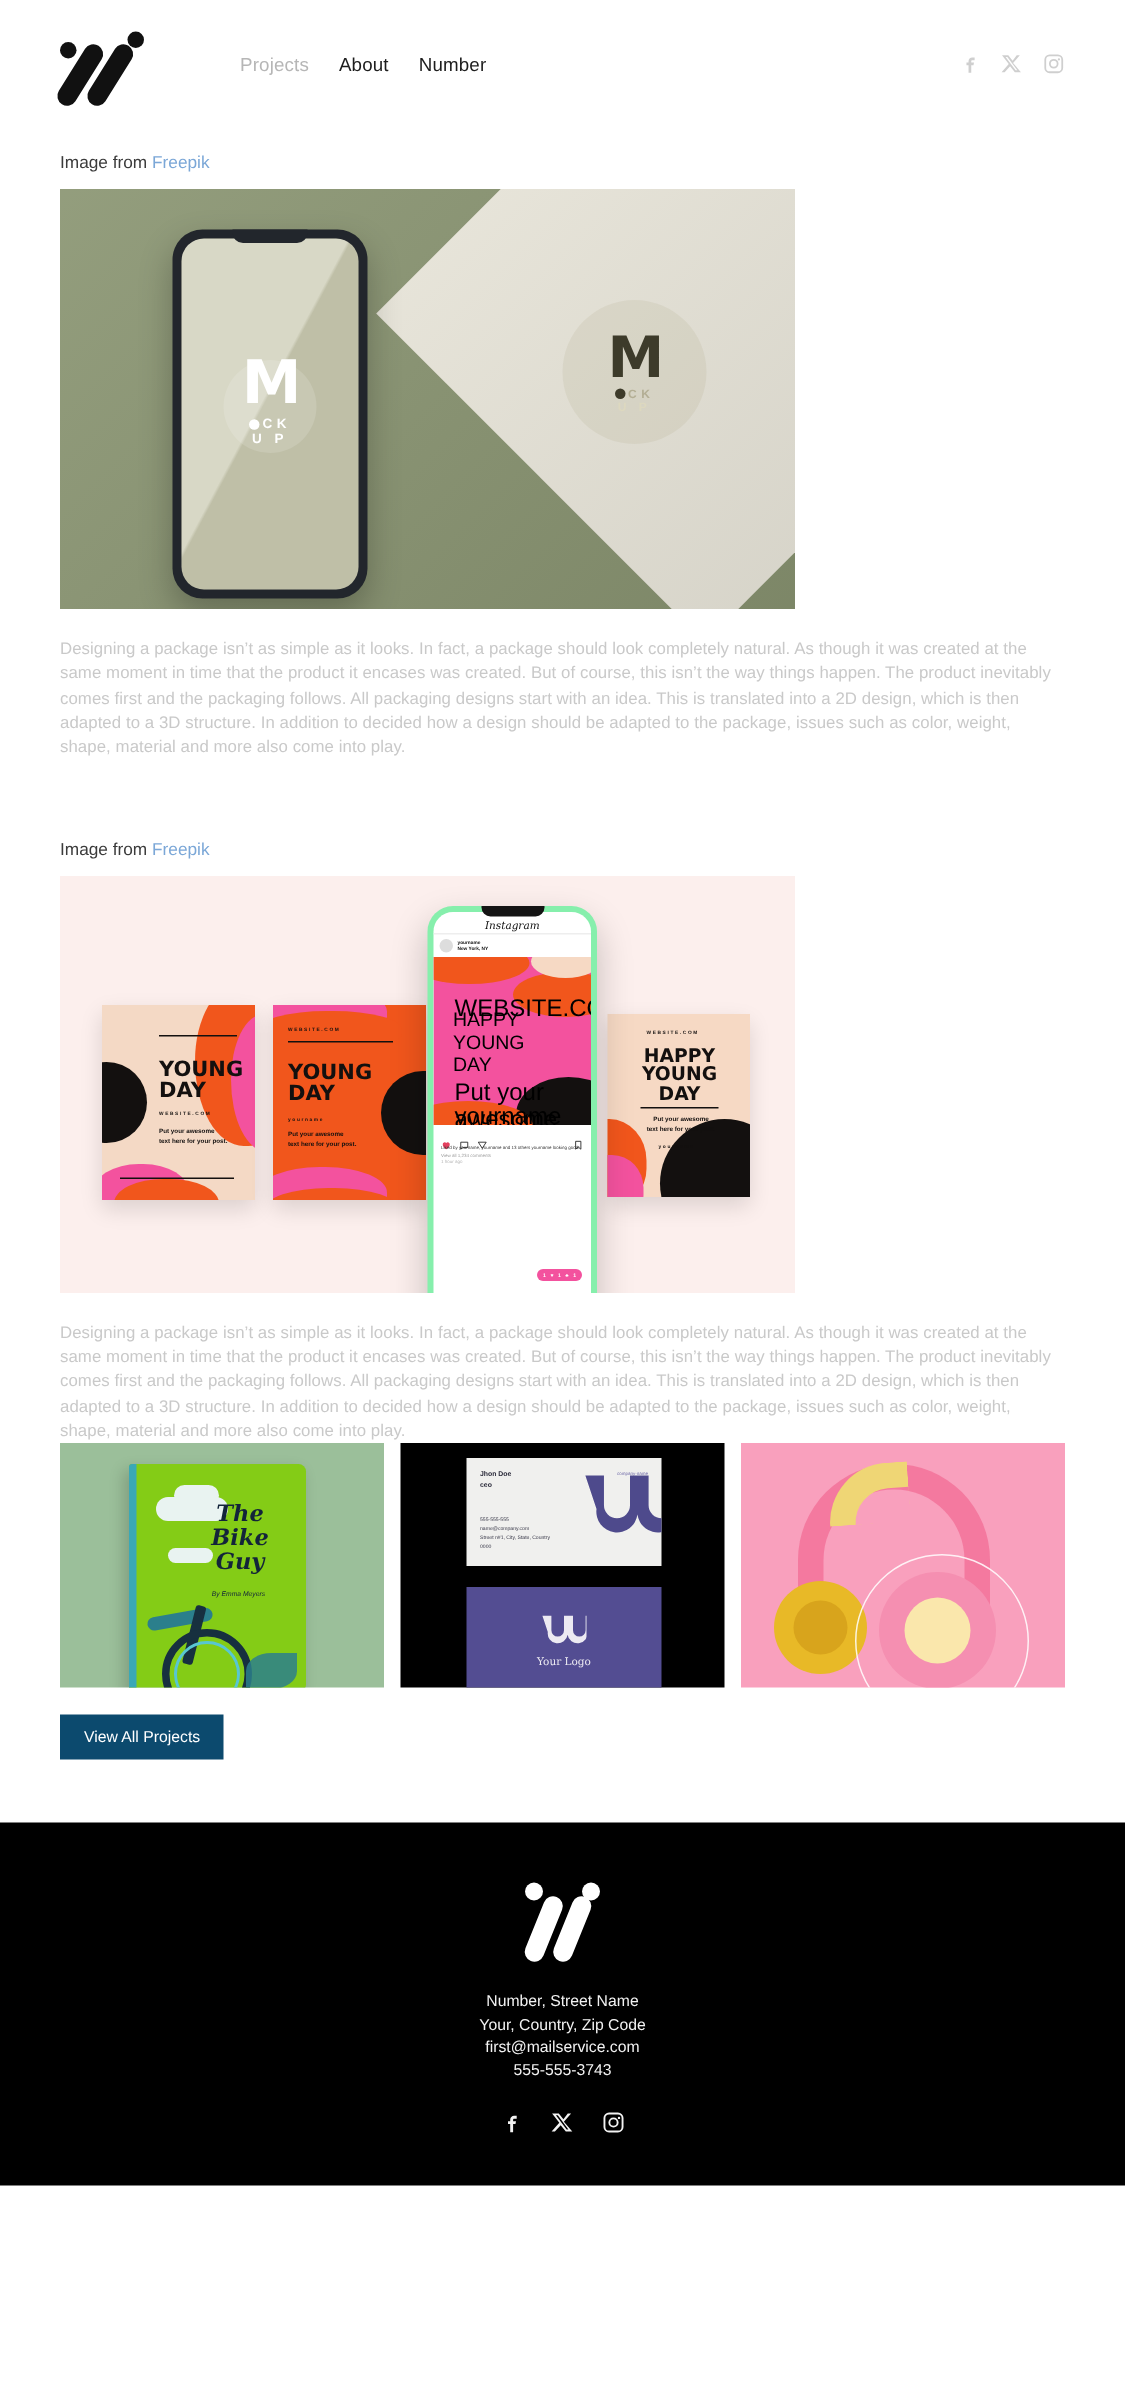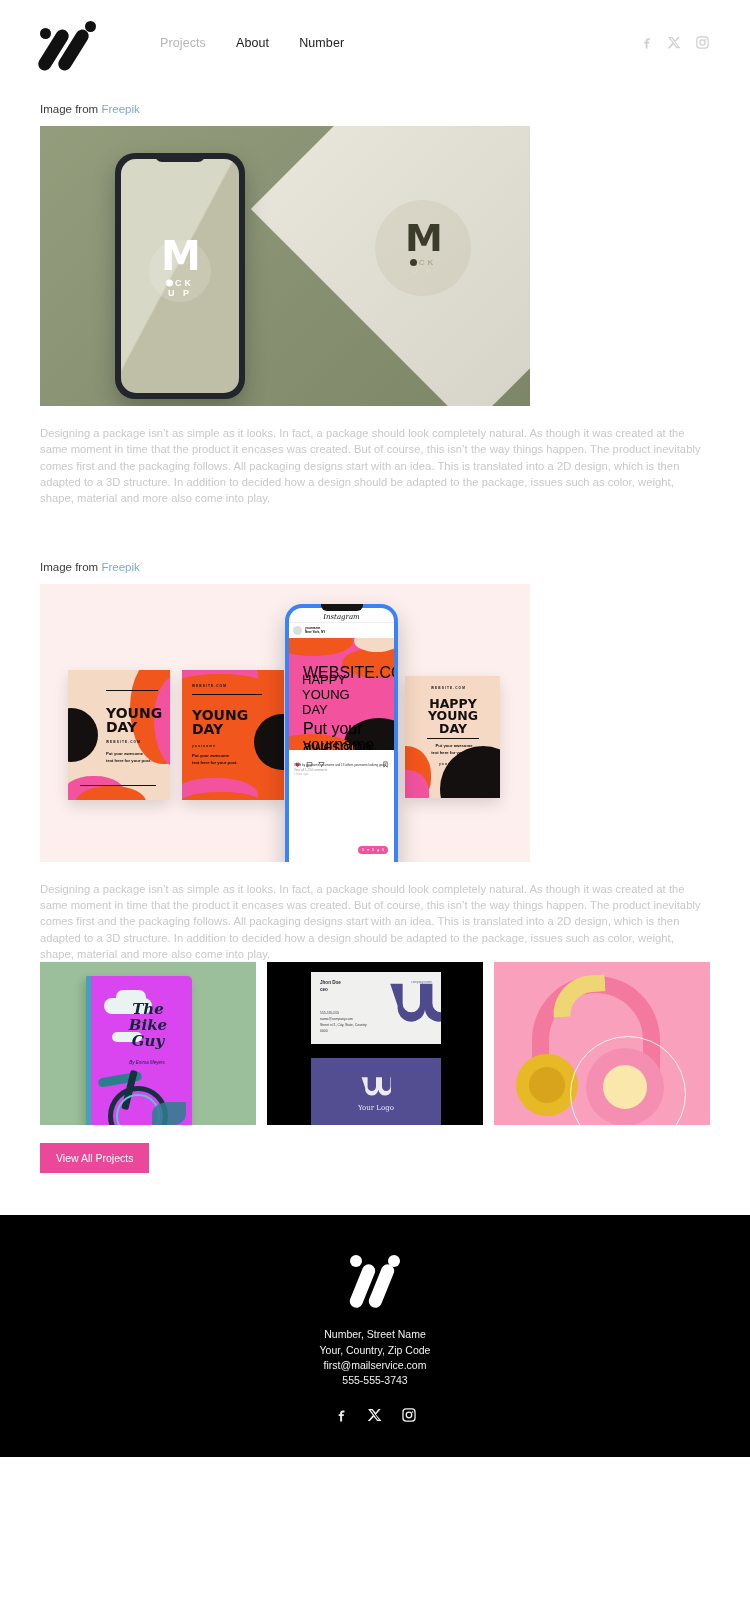--- a/index.html
+++ b/index.html
@@ -28,21 +28,21 @@
   }
   .logo-mark .bar.b1 { left: 7px;  top: 7px; }
   .logo-mark .bar.b2 { left: 27px; top: 7px; }
   .logo-mark .dot {
     position: absolute; width: 11px; height: 11px; border-radius: 50%;
     background: #111;
   }
   .logo-mark .dot.d1 { left: 0px;  top: 8px; }
   .logo-mark .dot.d2 { left: 45px; top: 1px; }
 
-  .main-nav { display: flex; align-items: center; gap: 30px; margin-left: 58px; }
+  .main-nav { display: flex; align-items: center; gap: 20px; margin-left: 58px; }
   .nav-link {
     font-size: 12.5px; color: #1d1d1d; text-decoration: none; letter-spacing: .1px;
   }
   .nav-link.muted { color: #b6b6b6; }
 
   .header-social { margin-left: auto; display: flex; align-items: center; gap: 13px; }
   .soc { width: 15px; height: 15px; display: block; color: #cfcfcf; }
   .soc svg { width: 100%; height: 100%; display: block; fill: currentColor; }
 
   
@@ -155,21 +155,21 @@
   .card .cmini { position: absolute; font-size: 3.2px; letter-spacing: 1.1px; color: #13100f; z-index: 4; font-weight: 700; }
   .card .cbody { position: absolute; font-size: 4.2px; color: #13100f; z-index: 4; line-height: 1.7; font-weight: 700; }
   .card .crule { position: absolute; height: 1px; background: #13100f; z-index: 4; }
 
   .card1 { left: 28px; top: 86px; width: 102px; height: 130px; background: #f4d9c5; }
   .card2 { left: 142px; top: 86px; width: 102px; height: 130px; background: #f1561c; }
   .card4 { left: 365px; top: 92px; width: 95px; height: 122px; background: #f6d9c4; }
 
   .phone2 {
     position: absolute; left: 245px; top: 20px; width: 113px; height: 278px;
-    background: #3b82f6; border-radius: 17px; z-index: 6;
+    background: #86efac; border-radius: 17px; z-index: 6;
     box-shadow: 0 11px 24px rgba(0,0,0,.22);
   }
   .phone2 .scr {
     position: absolute; left: 4px; top: 4px; right: 4px; bottom: 4px;
     background: #fff; border-radius: 13px; overflow: hidden;
   }
   .phone2 .notch2 {
     position: absolute; left: 50%; transform: translateX(-50%); top: 0;
     width: 42px; height: 7px; background: #141414; border-radius: 0 0 6px 6px; z-index: 3;
   }
@@ -204,22 +204,22 @@
 
   
   .related-title {
     font-size: 23px; font-weight: 400; color: #161616; margin-top: 58px; margin-bottom: 17px;
   }
   .thumbs { display: flex; gap: 11px; }
   .thumb { width: 216px; height: 163px; position: relative; overflow: hidden; }
 
   .t1 { background: #9bbf9a; }
   .book {
-    position: absolute; left: 46px; top: 14px; width: 106px; height: 152px;
-    background: #d946ef; border-radius: 2px 5px 5px 2px;
+    position: absolute; left: 46px; top: 14px; width: 118px; height: 152px;
+    background: #84cc16; border-radius: 2px 5px 5px 2px;
     box-shadow: -3px 4px 10px rgba(0,0,0,.18);
     overflow: hidden;
   }
   .book .spine { position: absolute; left: 0; top: 0; width: 5px; height: 100%; background: #3aa8b6; }
   .book .cloud { position: absolute; background: #e9f3f1; border-radius: 40px; }
   .book .bt {
     position: absolute; right: 10px; top: 26px; width: 68px; text-align: center;
     font-family: "DejaVu Serif", serif; font-style: italic; font-weight: 700;
     font-size: 15px; line-height: 1.06; color: #13243a;
   }
@@ -281,21 +281,21 @@
   .cup-r::after {
     content: ""; position: absolute; left: 17px; top: 17px; width: 44px; height: 44px;
     border-radius: 50%; background: #fae7ac;
   }
   .hp-ring {
     position: absolute; left: 76px; top: 74px; width: 116px; height: 116px;
     border: 1px solid rgba(255,255,255,.85); border-radius: 50%;
   }
 
   .view-all {
-    display: inline-block; margin-top: 18px; background: #ec4899; color: #fff;
+    display: inline-block; margin-top: 18px; background: #0c4a6e; color: #fff;
     font-size: 10.5px; padding: 9px 16px; border: none; cursor: pointer;
     font-family: "Liberation Sans", sans-serif;
   }
 
   
   .site-footer {
     margin-top: 42px; background: #000; padding: 40px 0 34px;
     display: flex; flex-direction: column; align-items: center;
   }
   .footer-logo { width: 62px; height: 50px; position: relative; }

